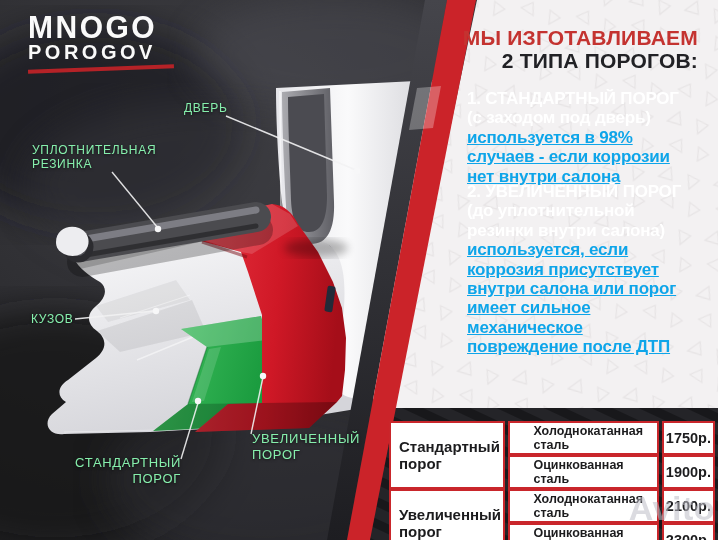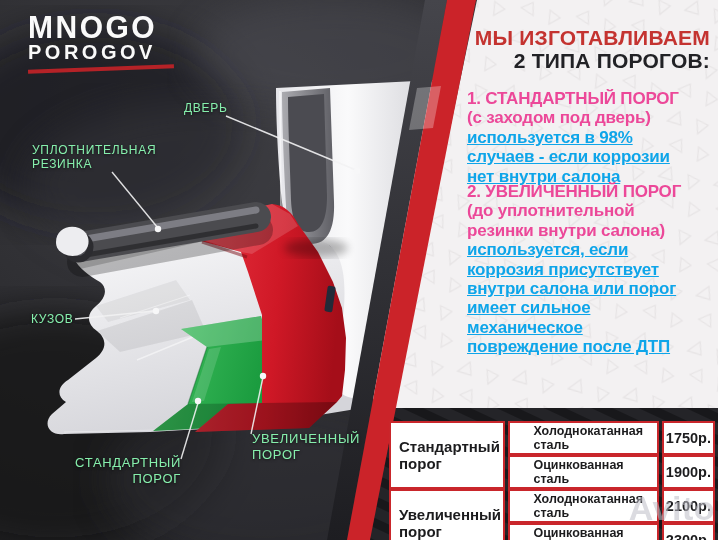--- a/index.html
+++ b/index.html
@@ -17,29 +17,29 @@
   .lbl{position:absolute;color:#86efac;font-weight:400;font-size:12px;line-height:14px;
        letter-spacing:.7px;text-shadow:0 1px 3px rgba(0,0,0,.6);white-space:nowrap;}
   .lbl span{display:block;}
   .lbl-door{left:184px;top:101px;}
   .lbl-seal{left:32px;top:143px;}
   .lbl-body{left:31px;top:312px;}
   .lbl-std{right:537px;top:455px;text-align:right;font-size:13px;line-height:16px;}
   .lbl-inc{left:252px;top:431px;font-size:13px;line-height:16px;}
 
   
-  .heading{position:absolute;right:8px;top:26px;text-align:right;
+  .heading{position:absolute;right:20px;top:26px;text-align:right;
            font-size:21px;font-weight:800;line-height:23px;letter-spacing:.2px;}
   .heading .h-red{color:#c43330;}
   .heading .h-dark{color:#212125;}
   .section{position:absolute;left:467px;width:246px;font-size:17px;font-weight:700;
            line-height:19.4px;letter-spacing:-.2px;}
   .sec-1{top:89px;}
   .sec-2{top:182px;}
-  .sec-title,.sec-sub{color:#ec4899;font-weight:800;}
+  .sec-title,.sec-sub{color:#ffffff;font-weight:800;}
   .sec-body{color:#0ea5e9;text-decoration:underline;}
 
   
   .price{position:absolute;left:386px;top:421px;border-collapse:separate;border-spacing:3px 0;}
   .price td{border:2px solid #c9262b;background:#fff;color:#1c1c1e;vertical-align:middle;}
   .price .c1{width:103px;font-size:15px;font-weight:800;padding:2px 2px 2px 8px;line-height:1.15;}
   .price .c2{width:142px;font-size:12.5px;font-weight:700;padding-left:23px;}
   .price .c3{width:50px;font-size:14.5px;font-weight:800;text-align:center;}
   .price tr.r1{height:26px;} .price tr.r2{height:22px;}
   .price tr.r3{height:27px;} .price tr.r4{height:23px;}

